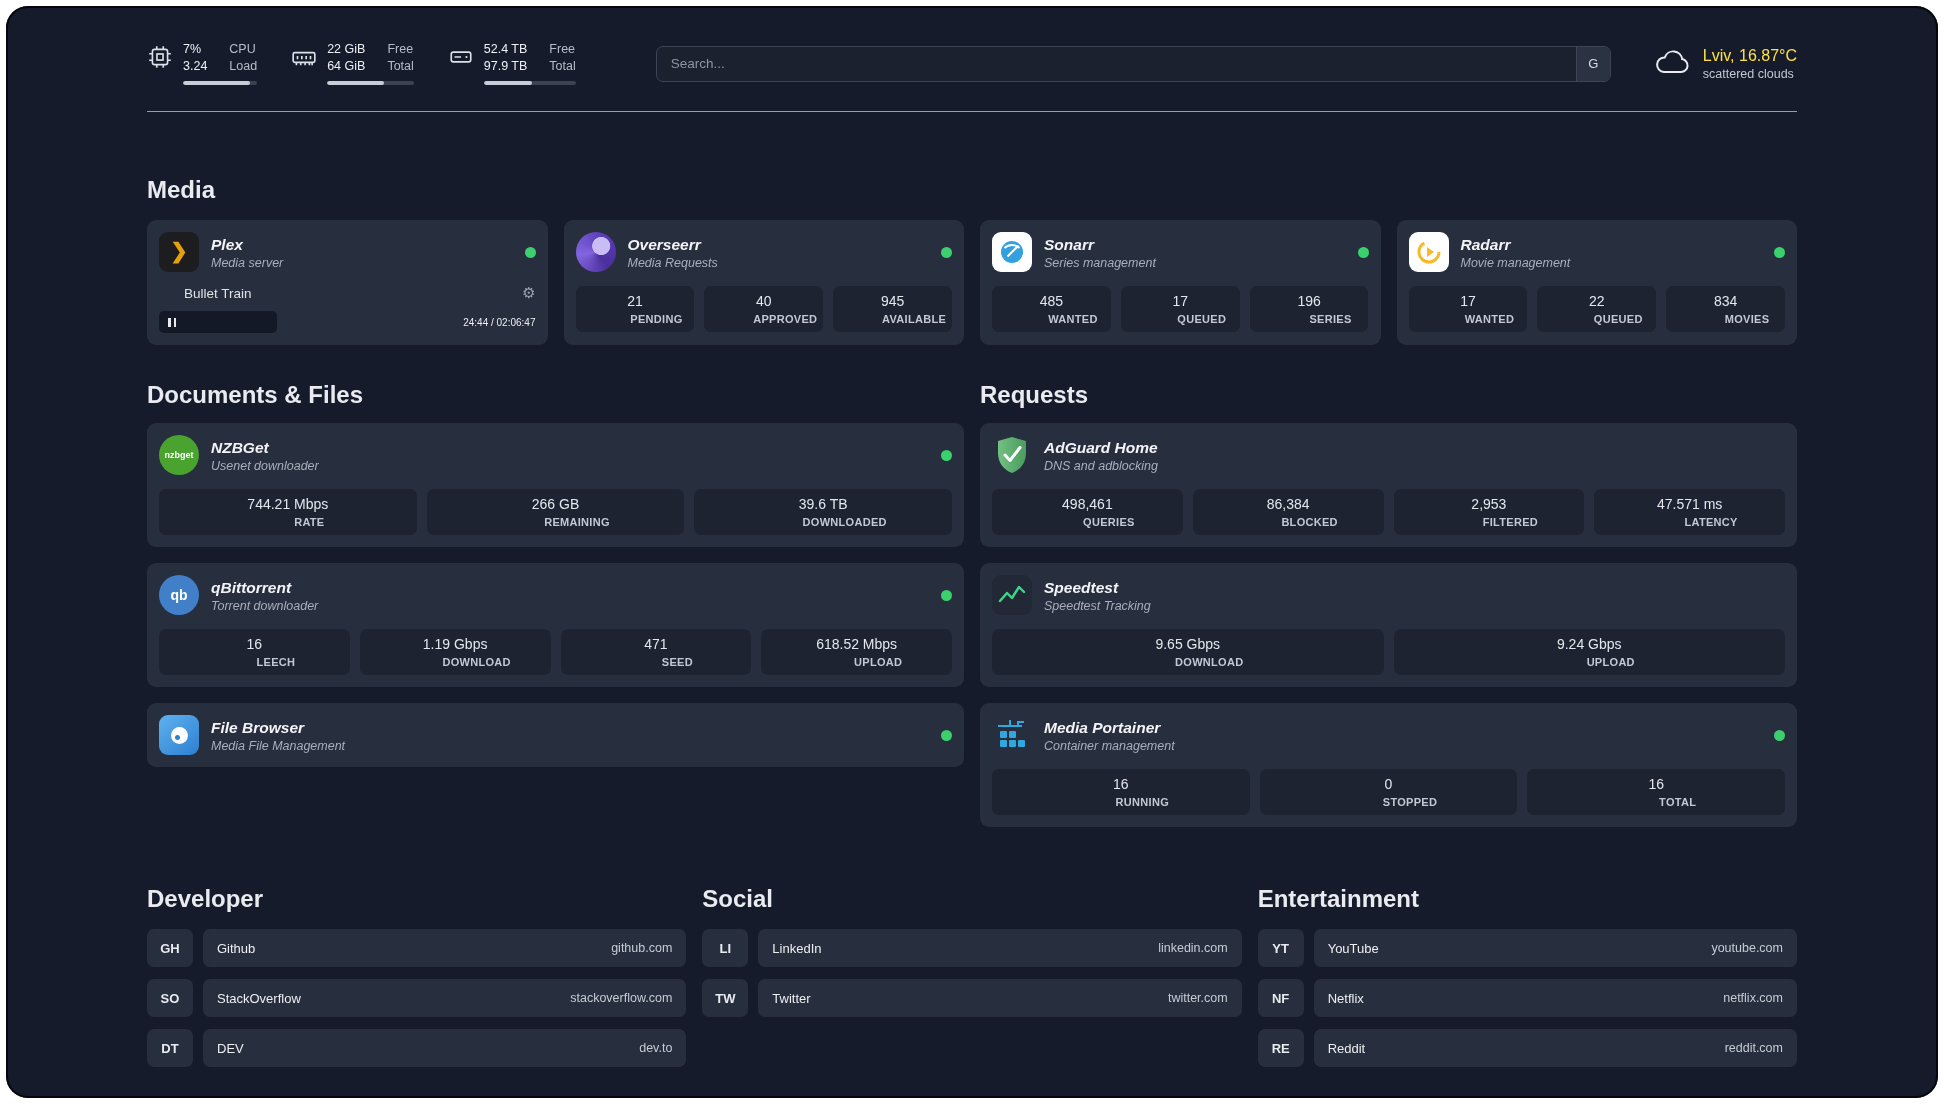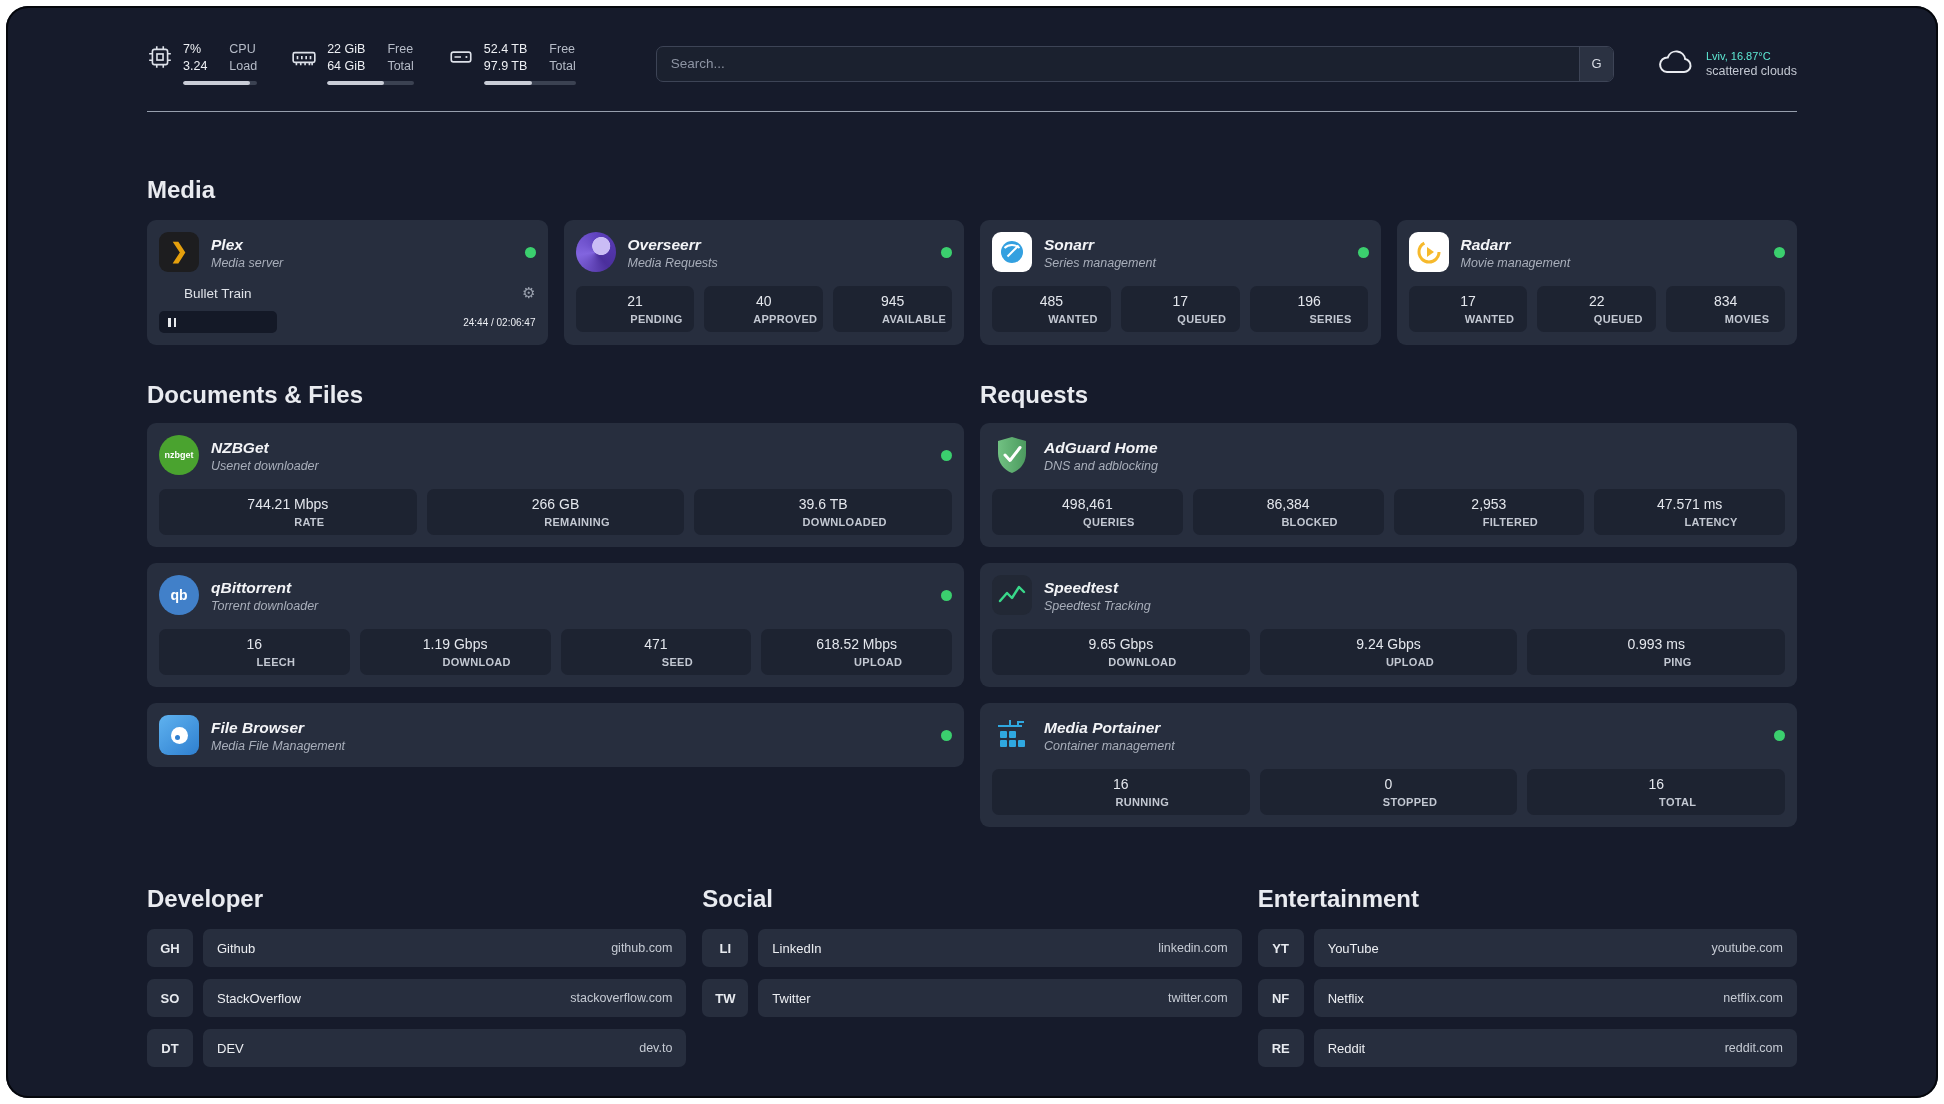--- a/index.html
+++ b/index.html
@@ -25,21 +25,21 @@
   .searchwrap { flex:1; display:flex; margin:0 44px 0 46px; height:36px;
                 background:#1b212f; border:1px solid #3d4456; border-radius:7px; overflow:hidden; }
   .searchinput { flex:1; background:transparent; border:none; outline:none; padding:0 14px;
                  color:#e3e6ec; font-size:13.5px; font-family:"Liberation Sans", sans-serif; }
   .searchinput::placeholder { color:#8d94a3; }
   .searchbtn { width:34px; background:#2b3242; border:none; border-left:1px solid #3d4456;
                color:#d8dce4; font-size:13px; cursor:pointer; font-family:"Liberation Sans", sans-serif; }
 
   .weather { display:flex; align-items:center; gap:12px; }
   .weathertext { display:flex; flex-direction:column; gap:2px; }
-  .weather-line1 { font-size:11px; color:#5eead4; }
+  .weather-line1 { font-size:16px; color:#fde047; }
   .weather-line2 { font-size:12.5px; color:#c3c8d2; }
 
   .divider { border:none; height:1px; background:#aeb6c4; margin-top:26px; opacity:.85; }
 
   
   .section-title { font-size:24px; font-weight:600; color:#e9ebf0; }
   .media-title { margin-top:64px; margin-bottom:16px; }
   .media-grid { display:grid; grid-template-columns:repeat(4,1fr); gap:16px; }
   .cols { display:grid; grid-template-columns:1fr 1fr; gap:16px; margin-top:36px; align-items:start; }
   .col .section-title { margin-bottom:14px; }
@@ -453,24 +453,20 @@
           </div>
           <div class="stat-row">
             <div class="tile">
               <span class="tile-value">9.65 Gbps</span>
               <span class="tile-label">DOWNLOAD</span>
             </div>
             <div class="tile">
               <span class="tile-value">9.24 Gbps</span>
               <span class="tile-label">UPLOAD</span>
             </div>
-            <div class="tile">
-              <span class="tile-value">0.993 ms</span>
-              <span class="tile-label">PING</span>
-            </div>
           </div>
         </div>
 
         <div class="card">
           <div class="card-header">
             <div class="app-icon icon-portainer">
               <svg width="34" height="34" viewBox="0 0 34 34">
                 <g fill="#2fa8e0">
                   <rect x="5" y="22" width="7" height="7" rx="1"></rect>
                   <rect x="14" y="22" width="7" height="7" rx="1"></rect>

